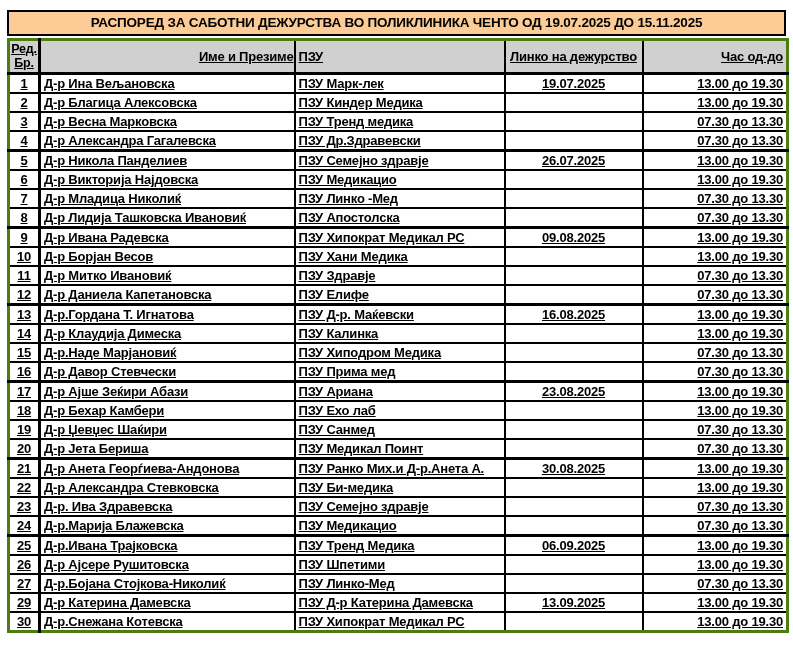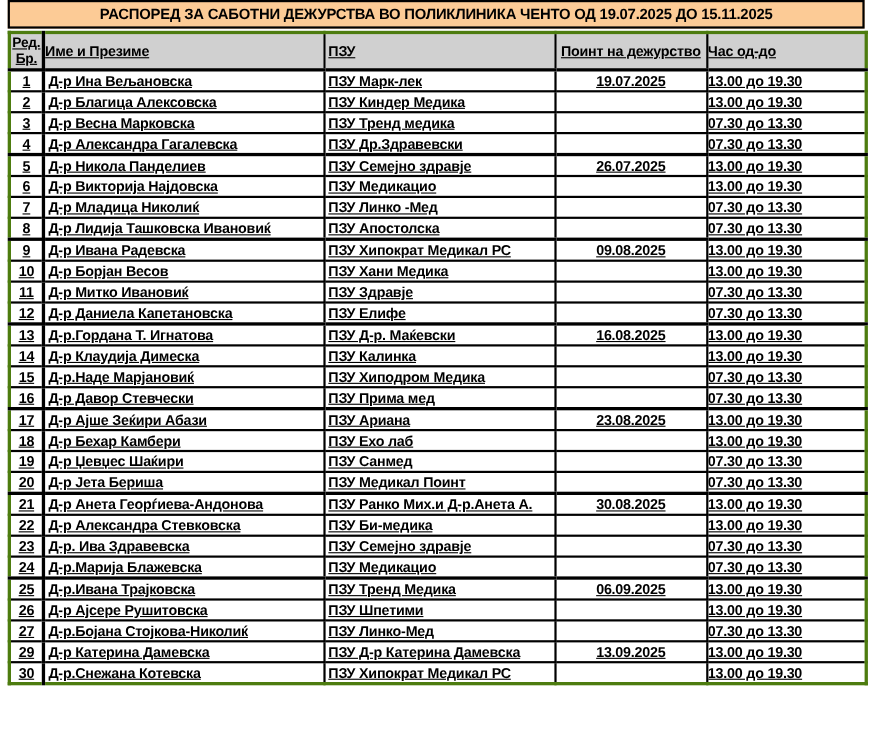--- a/index.html
+++ b/index.html
@@ -6,21 +6,21 @@
     margin: 0;
     padding: 0;
     background: #ffffff;
     width: 793px;
     height: 664px;
     font-family: "Liberation Sans", sans-serif;
     color: #000;
     overflow: hidden;
   }
   .page {
-    padding: 0 7px 0 7px;
+    padding: 10px 7px 0 7px;
     box-sizing: border-box;
     border-radius: 22px;
   }
   .title-bar {
     box-sizing: border-box;
     width: 779px;
     height: 26px;
     border: 2px solid #000;
     background: #FCCB96;
     font-weight: bold;
@@ -57,23 +57,23 @@
     line-height: 1.1;
     font-size: 12.5px;
   }
   td {
     height: 17px;
     font-size: 13px;
     background: #ffffff;
   }
   .col-num   { text-align: center; border-right-width: 3px; }
   td.col-name, td.col-pzu, th.col-pzu { text-align: left; padding-left: 3px; }
-  th.col-name { text-align: left; padding-left: 0; }
+  th.col-name { text-align: right; padding-left: 0; }
   .col-date  { text-align: center; }
-  .col-time  { text-align: left; padding-right: 3px; }
+  .col-time  { text-align: right; padding-right: 3px; }
   tr.group-end td { border-bottom-width: 3px; }
 </style>
 </head>
 <body>
 
 <div class="page">
   <div class="title-bar">РАСПОРЕД ЗА САБОТНИ ДЕЖУРСТВА ВО ПОЛИКЛИНИКА ЧЕНТО ОД 19.07.2025 ДО 15.11.2025</div>
   <table class="schedule">
     <colgroup>
       <col style="width:31px">
@@ -81,21 +81,21 @@
       <col style="width:210px">
       <col style="width:138px">
       <col style="width:145px">
     </colgroup>
     <thead>
       <tr>
         <th class="col-num">Ред.
 Бр.</th>
         <th class="col-name">Име и Презиме</th>
         <th class="col-pzu">ПЗУ</th>
-        <th class="col-date">Поинт на дежурство</th>
+        <th class="col-date">Линко на дежурство</th>
         <th class="col-time">Час од-до</th>
       </tr>
     </thead>
     <tbody>
         <tr>
           <td class="col-num">1</td>
           <td class="col-name">Д-р Ина Вељановска</td>
           <td class="col-pzu">ПЗУ Марк-лек</td>
           <td class="col-date">19.07.2025</td>
           <td class="col-time">13.00 до 19.30</td>

